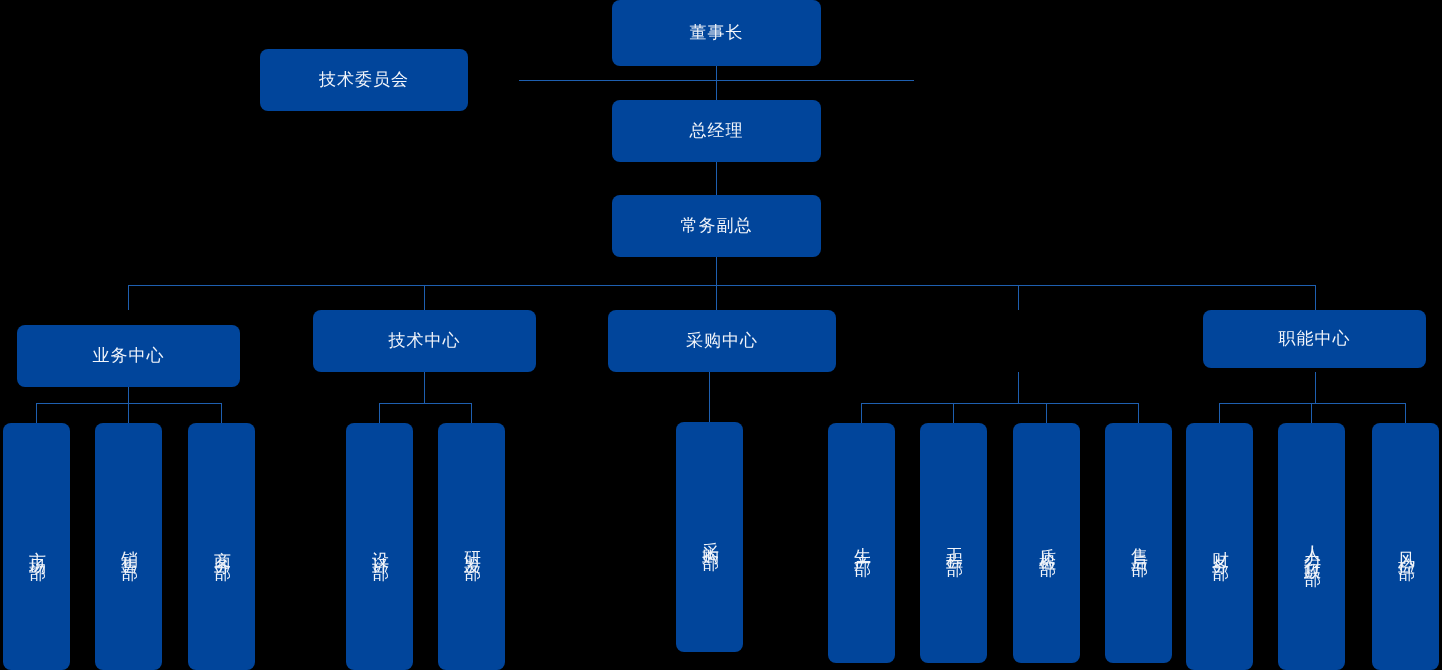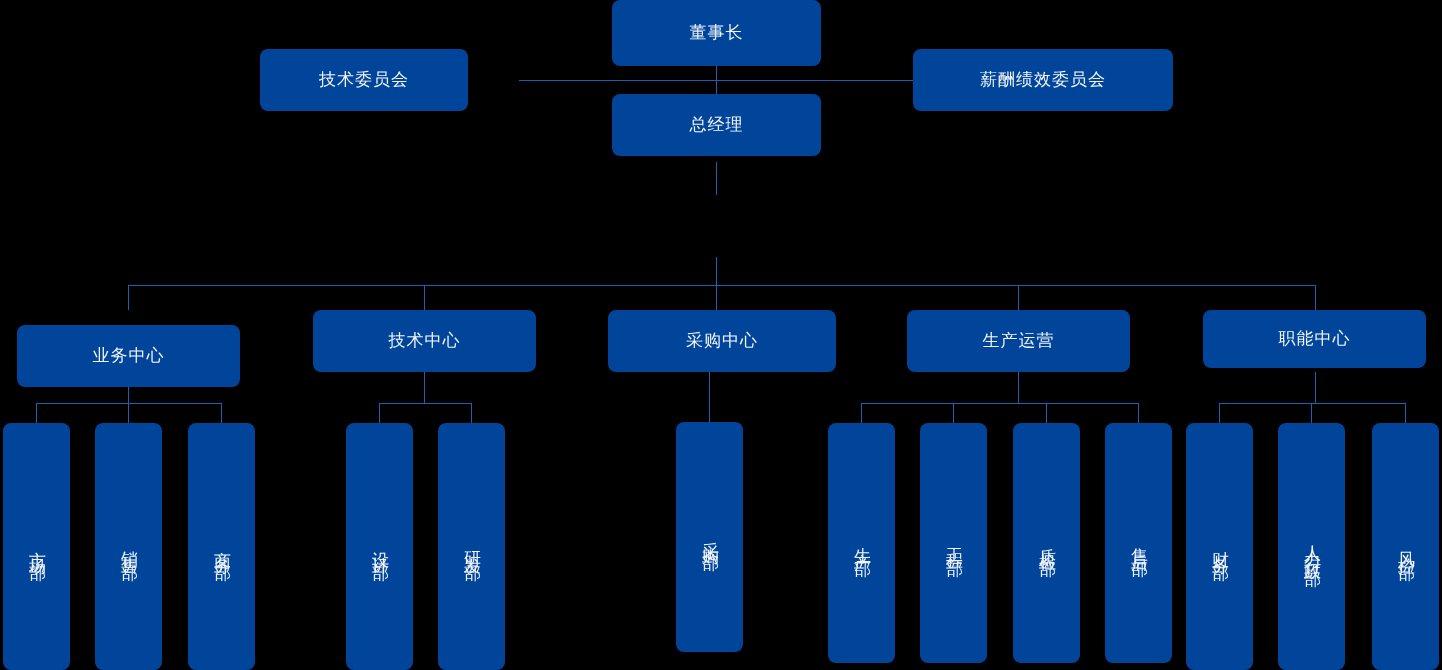--- a/index.html
+++ b/index.html
@@ -104,40 +104,37 @@
   <div class="vline" style="left:1405px; top:403px; height:20px;"></div>
 
   <div class="node" style="left:612px; top:0px; width:209px; height:66px;">
     <span class="node-label">董事长</span>
   </div>
 
   <div class="node" style="left:260px; top:49px; width:208px; height:62px;">
     <span class="node-label">技术委员会</span>
   </div>
 
-  <div class="node" style="left:913px; top:49px; width:260px; height:62px;">
-    <span class="node-label">薪酬绩效委员会</span>
-  </div>
 
-  <div class="node" style="left:612px; top:94px; width:209px; height:62px;">
+  <div class="node" style="left:612px; top:100px; width:209px; height:62px;">
     <span class="node-label">总经理</span>
   </div>
 
+  <div class="node" style="left:612px; top:195px; width:209px; height:62px;">
+    <span class="node-label">常务副总</span>
+  </div>
 
   <div class="node" style="left:17px; top:325px; width:223px; height:62px;">
     <span class="node-label">业务中心</span>
   </div>
   <div class="node" style="left:313px; top:310px; width:223px; height:62px;">
     <span class="node-label">技术中心</span>
   </div>
   <div class="node" style="left:608px; top:310px; width:228px; height:62px;">
     <span class="node-label">采购中心</span>
-  </div>
-  <div class="node" style="left:907px; top:310px; width:223px; height:62px;">
-    <span class="node-label">生产运营</span>
   </div>
   <div class="node" style="left:1203px; top:310px; width:223px; height:58px;">
     <span class="node-label">职能中心</span>
   </div>
 
   <div class="node vertical" style="left:3px; top:423px; width:67px; height:247px;">
     <span class="node-label">市场部</span>
   </div>
   <div class="node vertical" style="left:95px; top:423px; width:67px; height:247px;">
     <span class="node-label">销售部</span>

